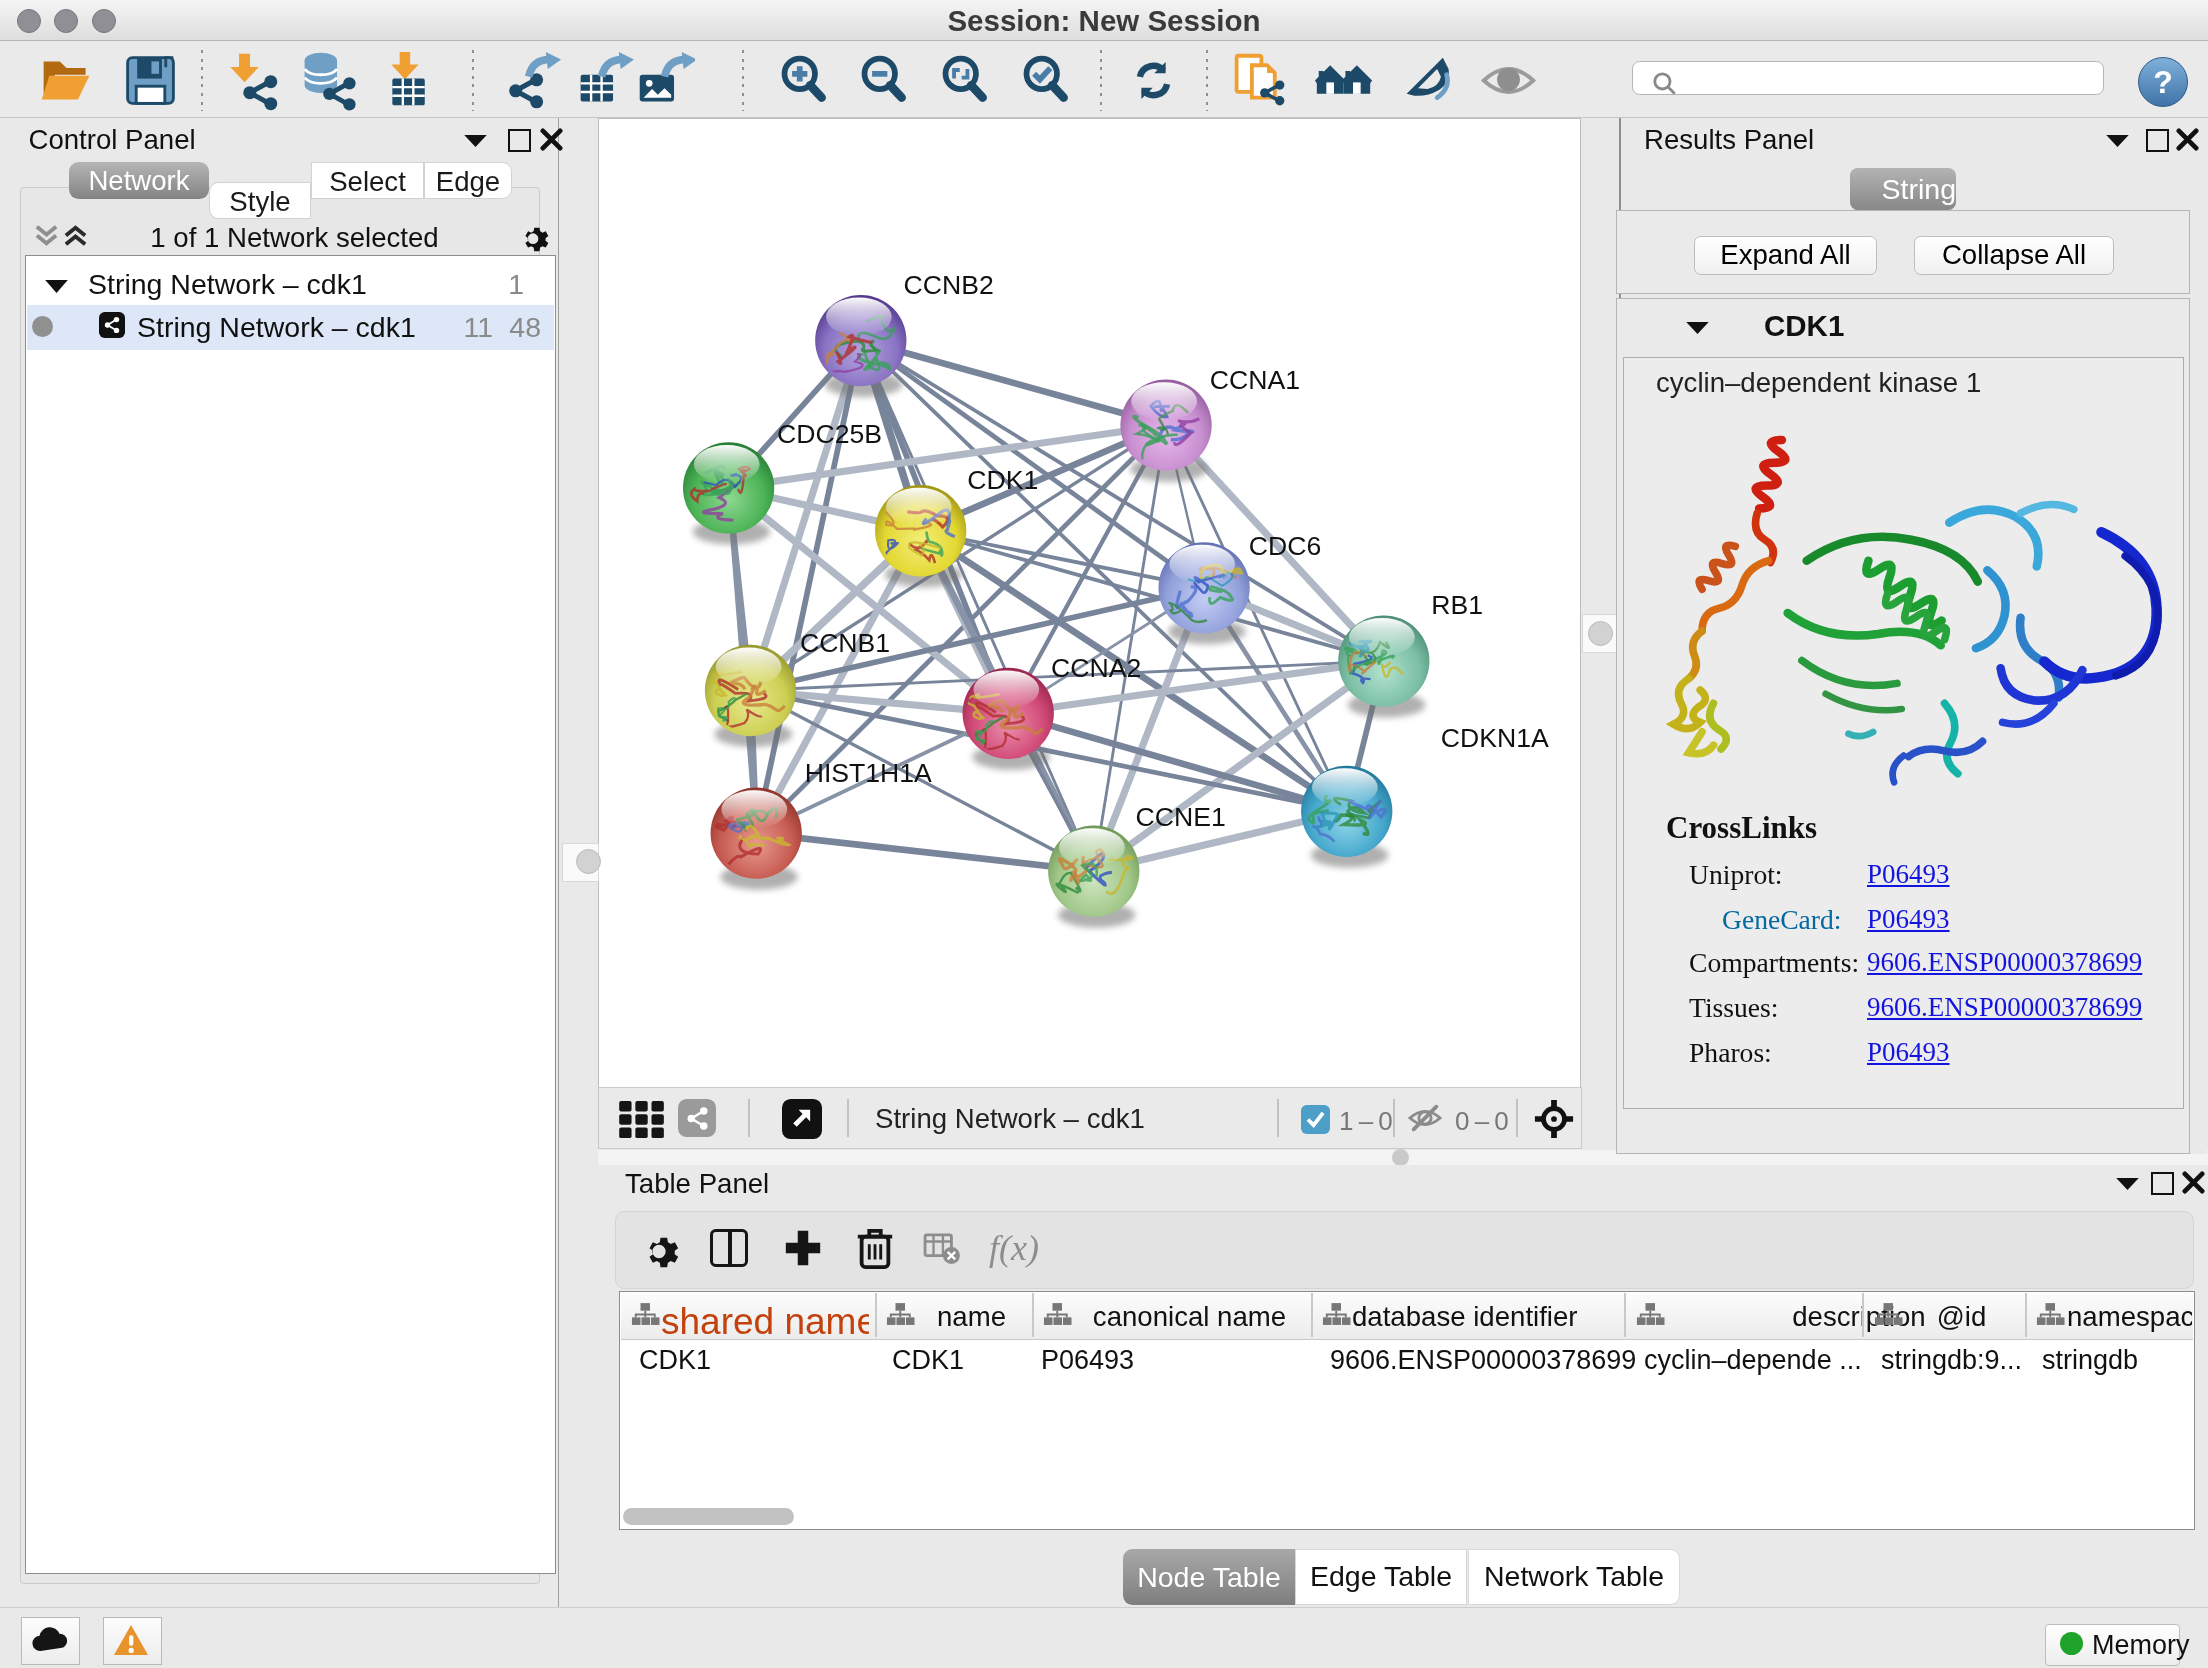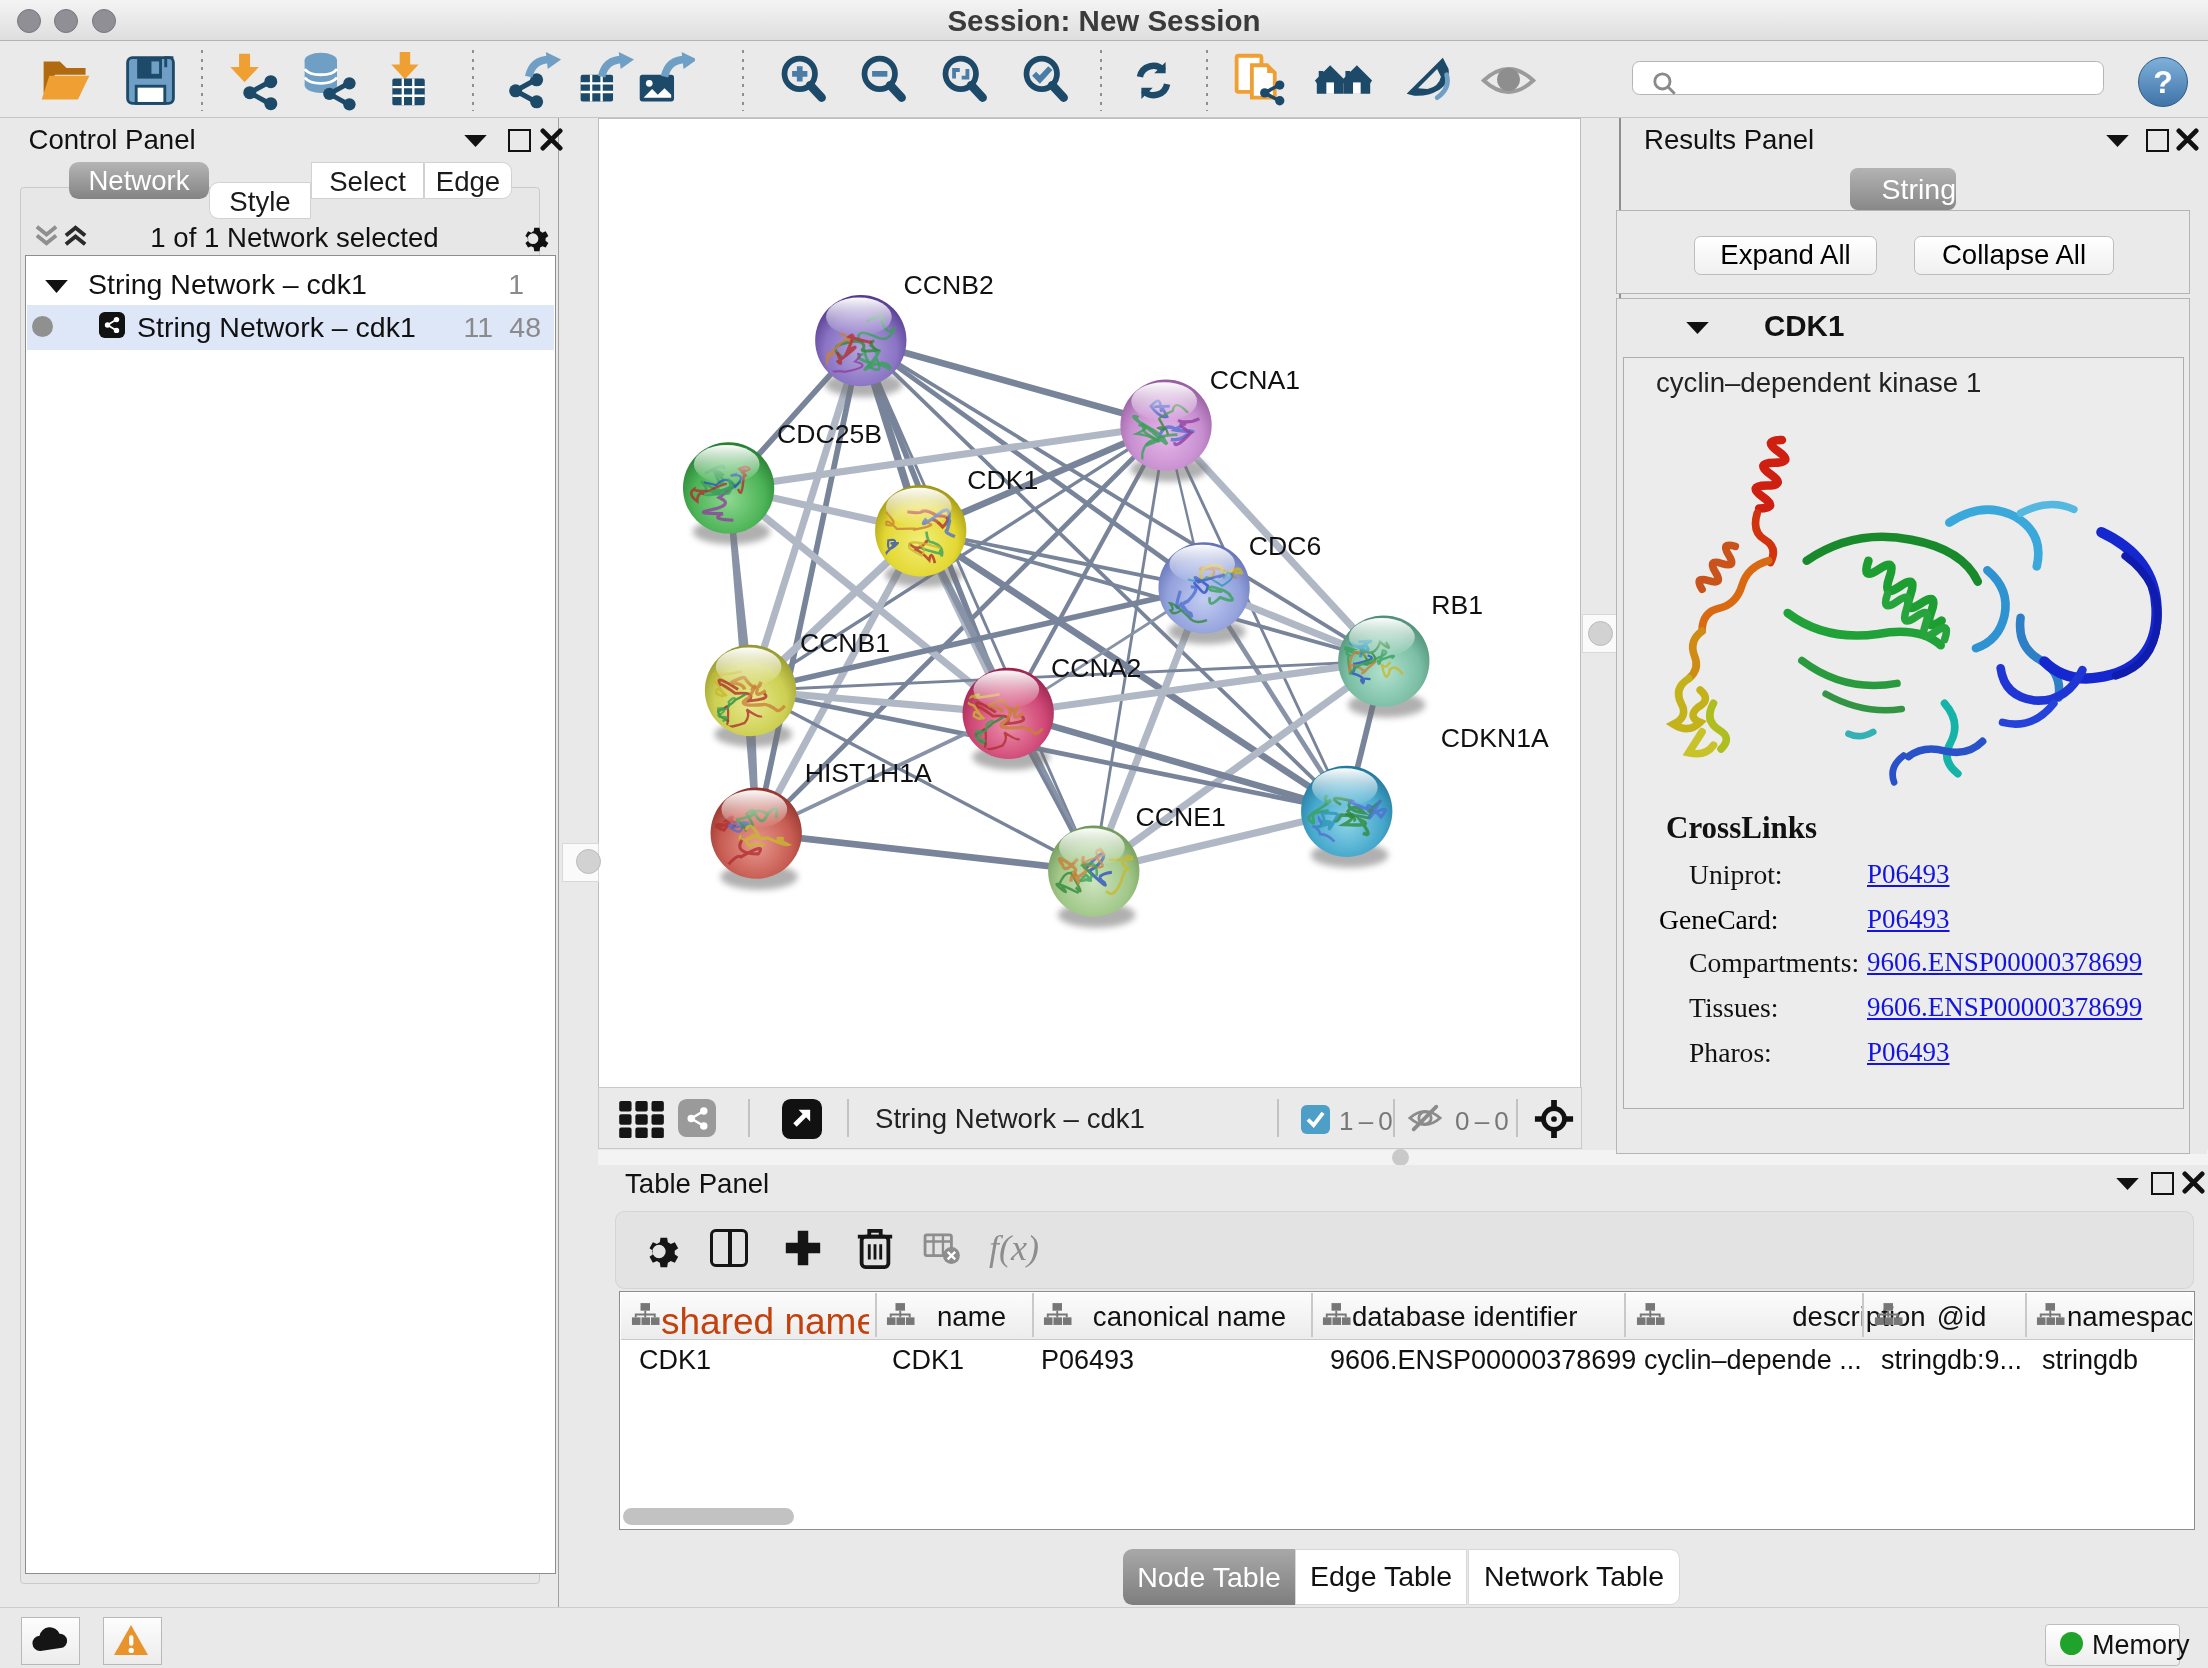--- a/index.html
+++ b/index.html
@@ -630,21 +630,21 @@
     <path d="M460 265 q-16 34 -50 32 q-32 -4 -36 -34" fill="none" stroke="#2036d4" stroke-width="9" stroke-linecap="round" opacity="1.0"></path>
     <path d="M430 300 q-22 28 -54 20" fill="none" stroke="#2543da" stroke-width="8" stroke-linecap="round" opacity="1.0"></path>
     <path d="M315 300 q18 20 6 42 q-10 18 8 32" fill="none" stroke="#16b4a8" stroke-width="8" stroke-linecap="round" opacity="1.0"></path>
     <path d="M355 340 q-16 16 -40 10 q-22 -6 -38 6" fill="none" stroke="#2a52c8" stroke-width="8" stroke-linecap="round" opacity="1.0"></path>
     <path d="M272 355 q-16 12 -10 28" fill="none" stroke="#2a52c8" stroke-width="7" stroke-linecap="round" opacity="1.0"></path>
     <path d="M240 330 q-14 8 -26 2" fill="none" stroke="#35b0b4" stroke-width="7" stroke-linecap="round" opacity="1.0"></path>
   </svg>
 <div class="abs serif" style="left:1666px;top:810px;font-size:31px;font-weight:700;color:#111;">CrossLinks</div>
 <div class="abs serif" style="left:1689px;top:859px;font-size:27.6px;color:#111;">Uniprot:</div>
 <div class="abs serif" style="left:1867px;top:859px;font-size:27px;"><a class="lnk">P06493</a></div>
-<div class="abs serif" style="left:1659px;top:904px;font-size:27.6px;color:#000000;">GeneCard:</div>
+<div class="abs serif" style="left:1722px;top:904px;font-size:27.6px;color:#0369a1;">GeneCard:</div>
 <div class="abs serif" style="left:1867px;top:904px;font-size:27px;"><a class="lnk">P06493</a></div>
 <div class="abs serif" style="left:1689px;top:947px;font-size:27.6px;color:#111;">Compartments:</div>
 <div class="abs serif" style="left:1867px;top:947px;font-size:27px;"><a class="lnk">9606.ENSP00000378699</a></div>
 <div class="abs serif" style="left:1689px;top:992px;font-size:27.6px;color:#111;">Tissues:</div>
 <div class="abs serif" style="left:1867px;top:992px;font-size:27px;"><a class="lnk">9606.ENSP00000378699</a></div>
 <div class="abs serif" style="left:1689px;top:1037px;font-size:27.6px;color:#111;">Pharos:</div>
 <div class="abs serif" style="left:1867px;top:1037px;font-size:27px;"><a class="lnk">P06493</a></div>
 
 <div class="abs tpanel"></div>
 <div class="abs ptitle" style="left:625px;top:1168px;">Table Panel</div>

